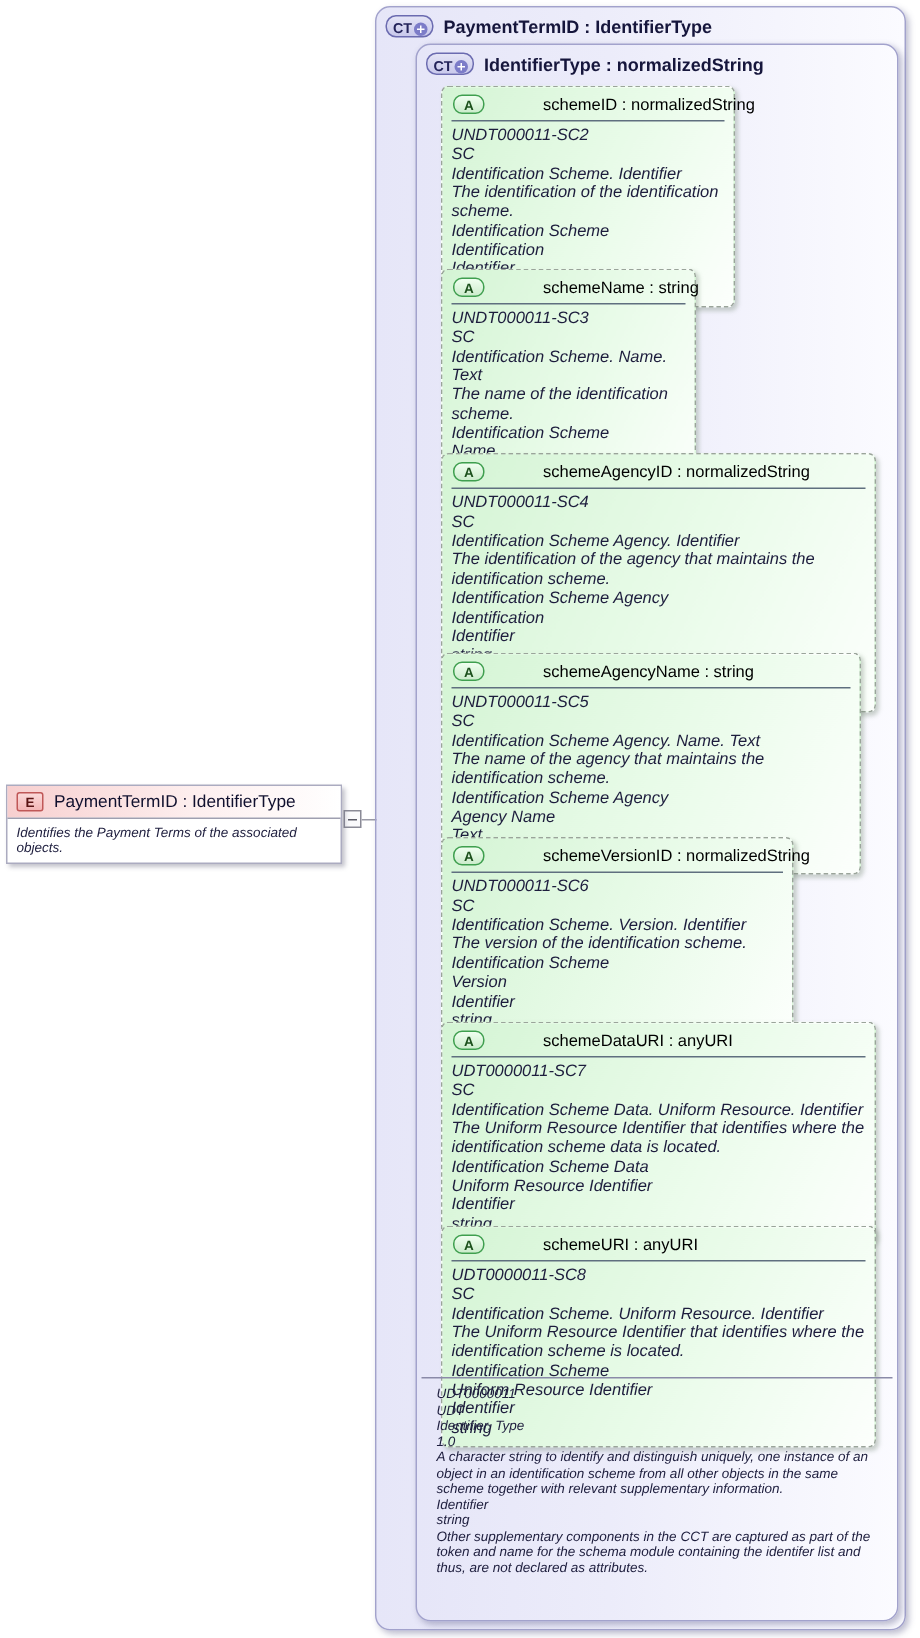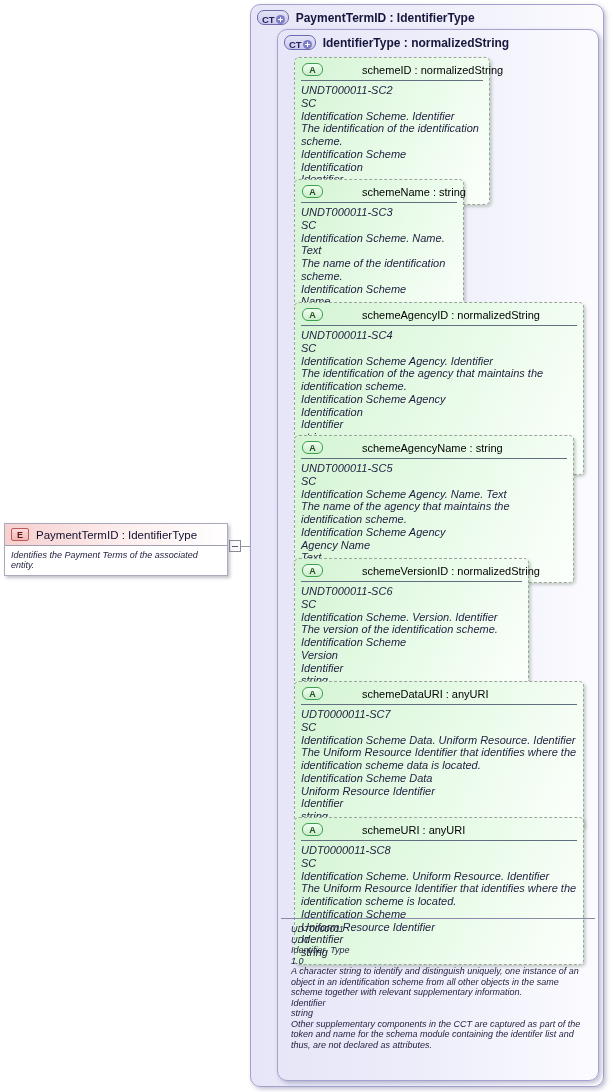--- a/index.html
+++ b/index.html
@@ -95,21 +95,21 @@
   <span class="hline" style="left:283px; top:493px; width:9px;"></span>
   <span class="hline" style="left:283px; top:614px; width:9px;"></span>
   <span class="hline" style="left:283px; top:742px; width:9px;"></span>
   <span class="hline" style="left:283px; top:876px; width:9px;"></span>
 
   <div class="element-box">
     <div class="element-header">
       <span class="e-badge">E</span>
       <span class="element-title">PaymentTermID : IdentifierType</span>
     </div>
-    <div class="element-desc">Identifies the Payment Terms of the associated entity.</div>
+    <div class="element-desc">Identifies the Payment Terms of the associated objects.</div>
   </div>
 
   <div class="ct-container ct-outer">
     <div class="ct-header">
       <span class="ct-badge">
         <span class="ct-label">CT</span>
         <span class="ct-plus"></span>
       </span>
       <span class="ct-title">PaymentTermID : IdentifierType</span>
     </div>

